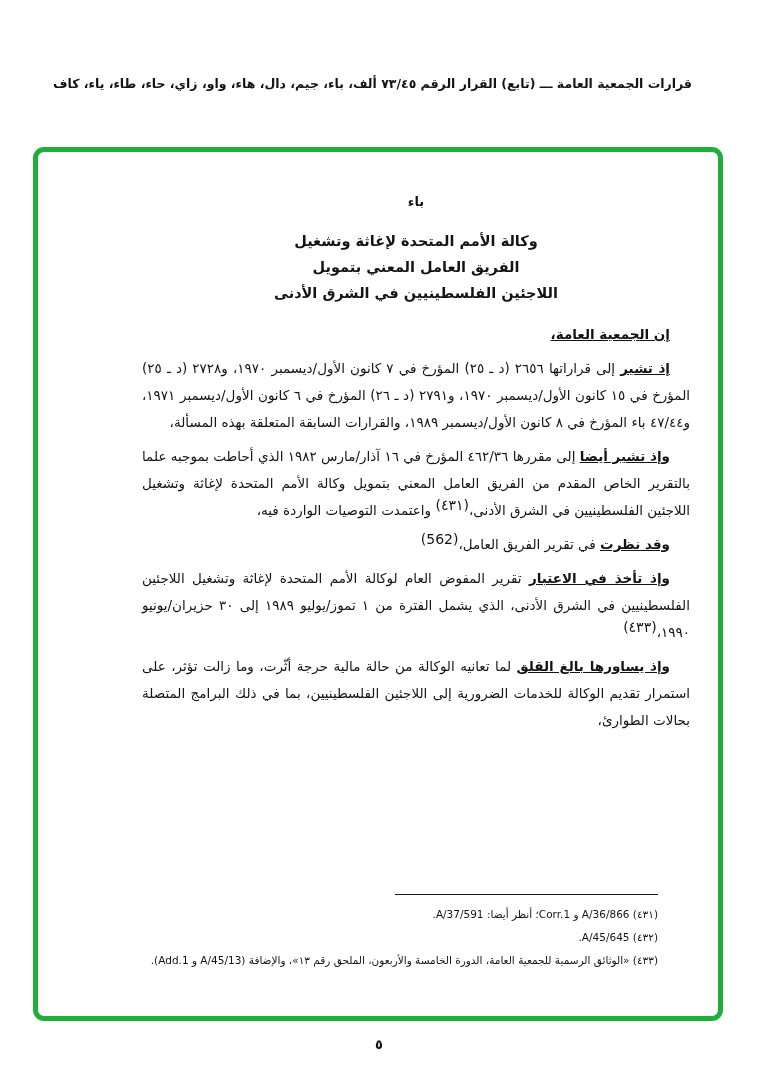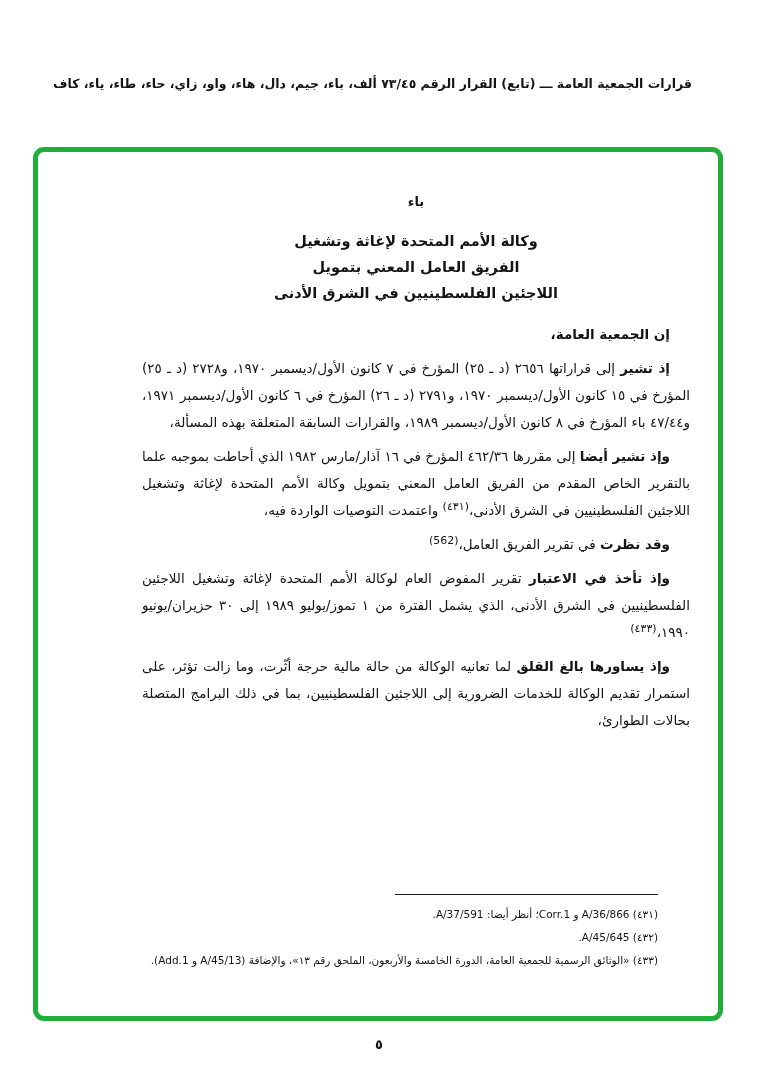--- a/index.html
+++ b/index.html
@@ -44,23 +44,23 @@
   .section-letter {
     text-align: center; font-weight: 700; font-size: 13px;
     margin-bottom: 13px;
   }
   .doc-title {
     text-align: center; font-weight: 700;
     font-size: 14.5px; line-height: 26px;
     margin-bottom: 15px;
   }
   .para { text-indent: 20px; margin-bottom: 7px; }
-  .para .lead { font-weight: 700; }
+  .para .lead { font-weight: 700; text-decoration: underline; }
   .fn-mark {
-    font-size: 11px; vertical-align: super; line-height: 0;
+    font-size: 14px; vertical-align: super; line-height: 0;
   }
 
   
   .footnotes {
     position: absolute;
     top: 894px; left: 110px; width: 548px;
     direction: rtl;
     font-size: 10.5px; line-height: 21px;
     text-align: right;
   }

